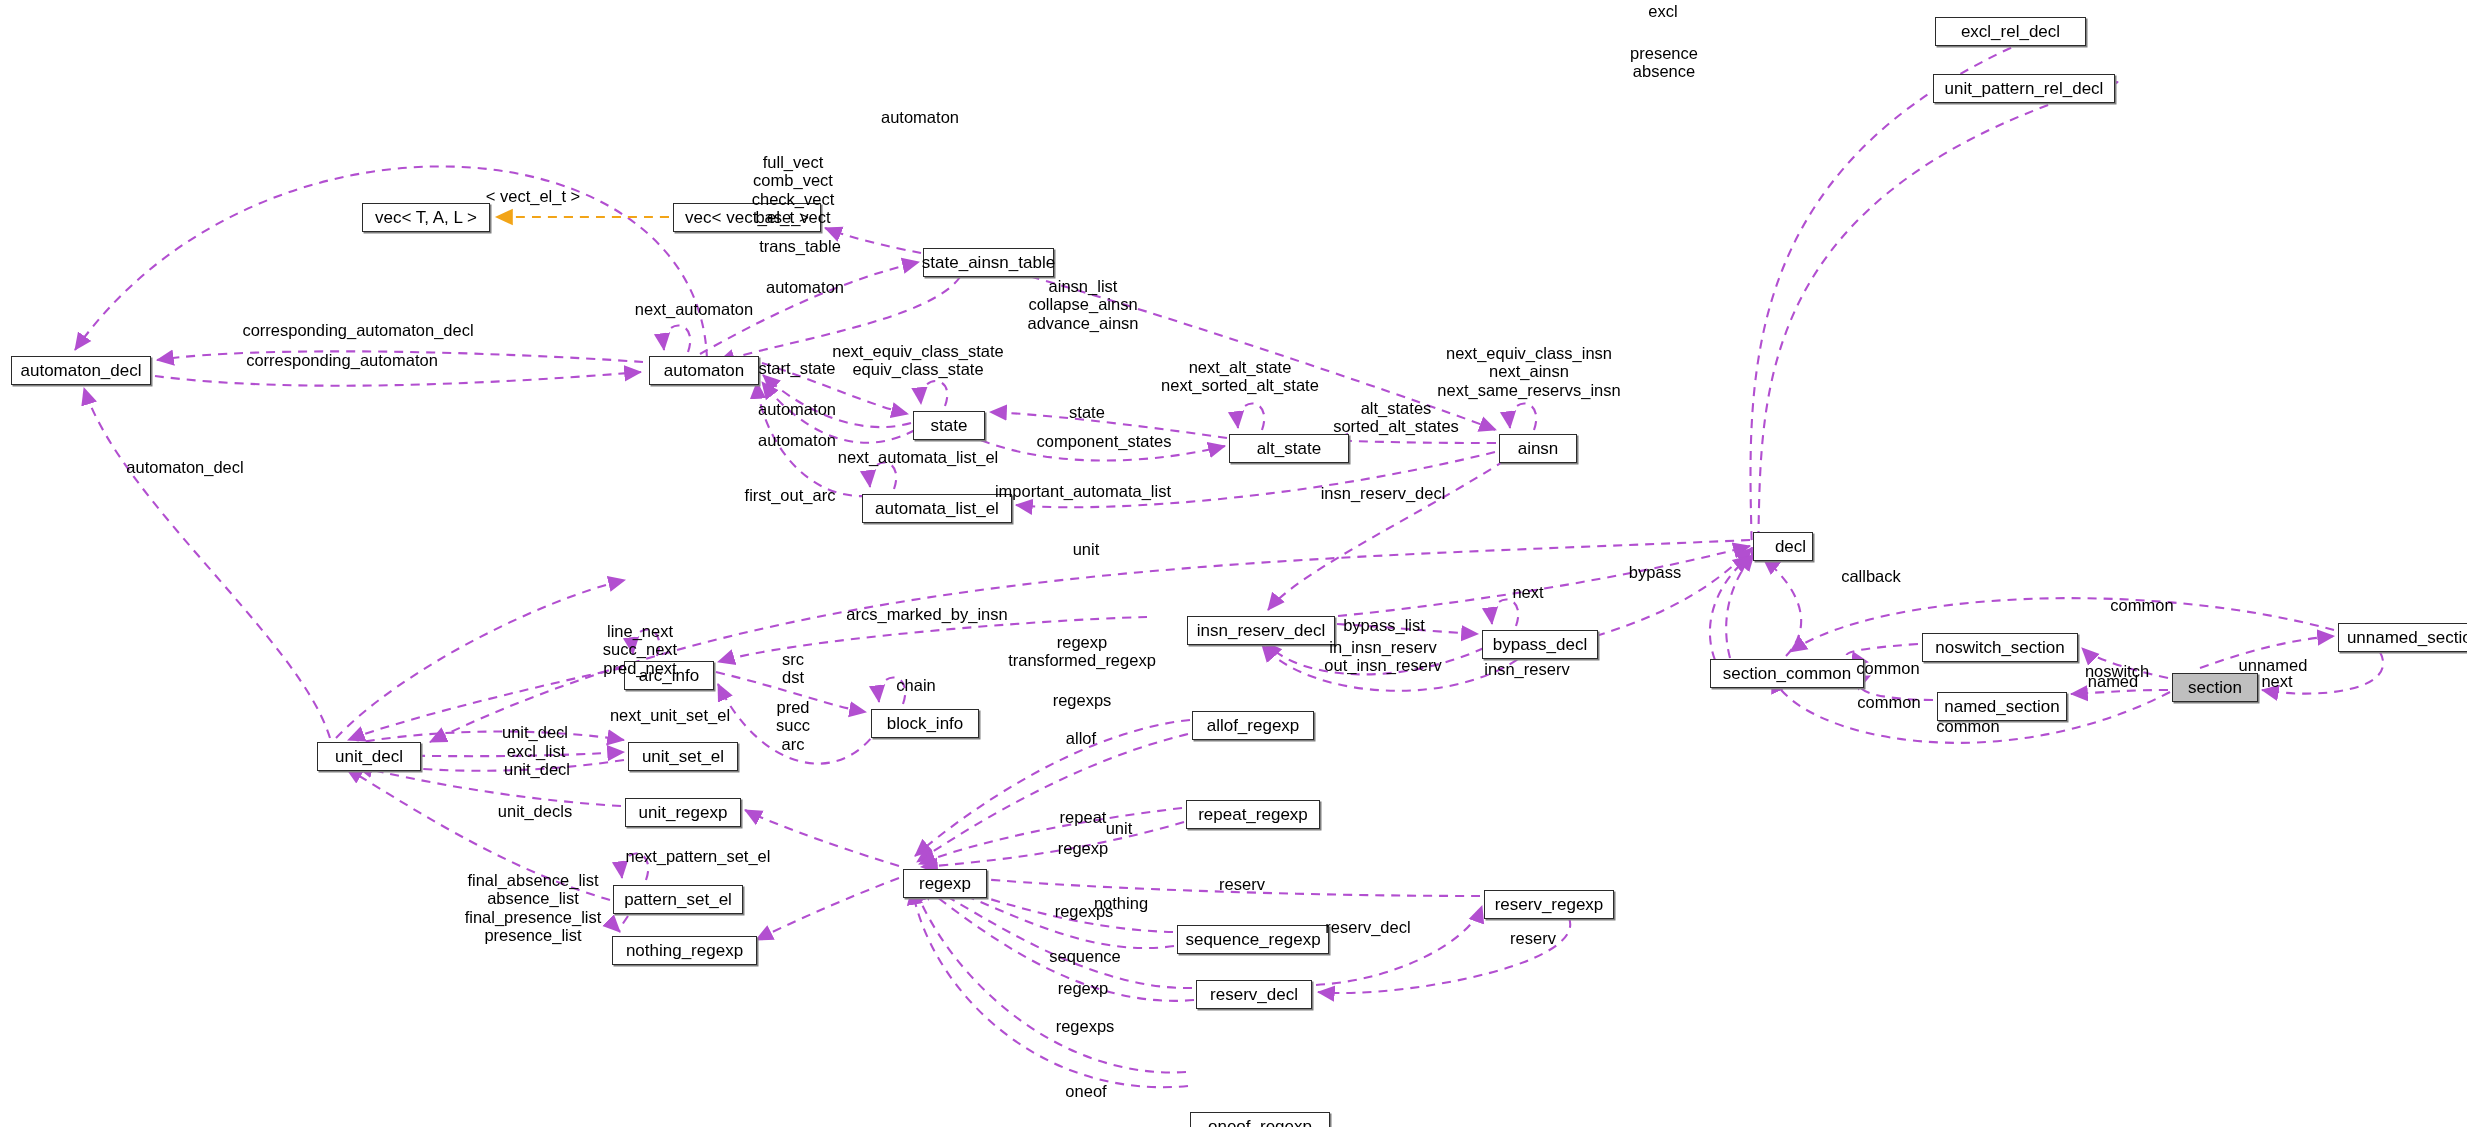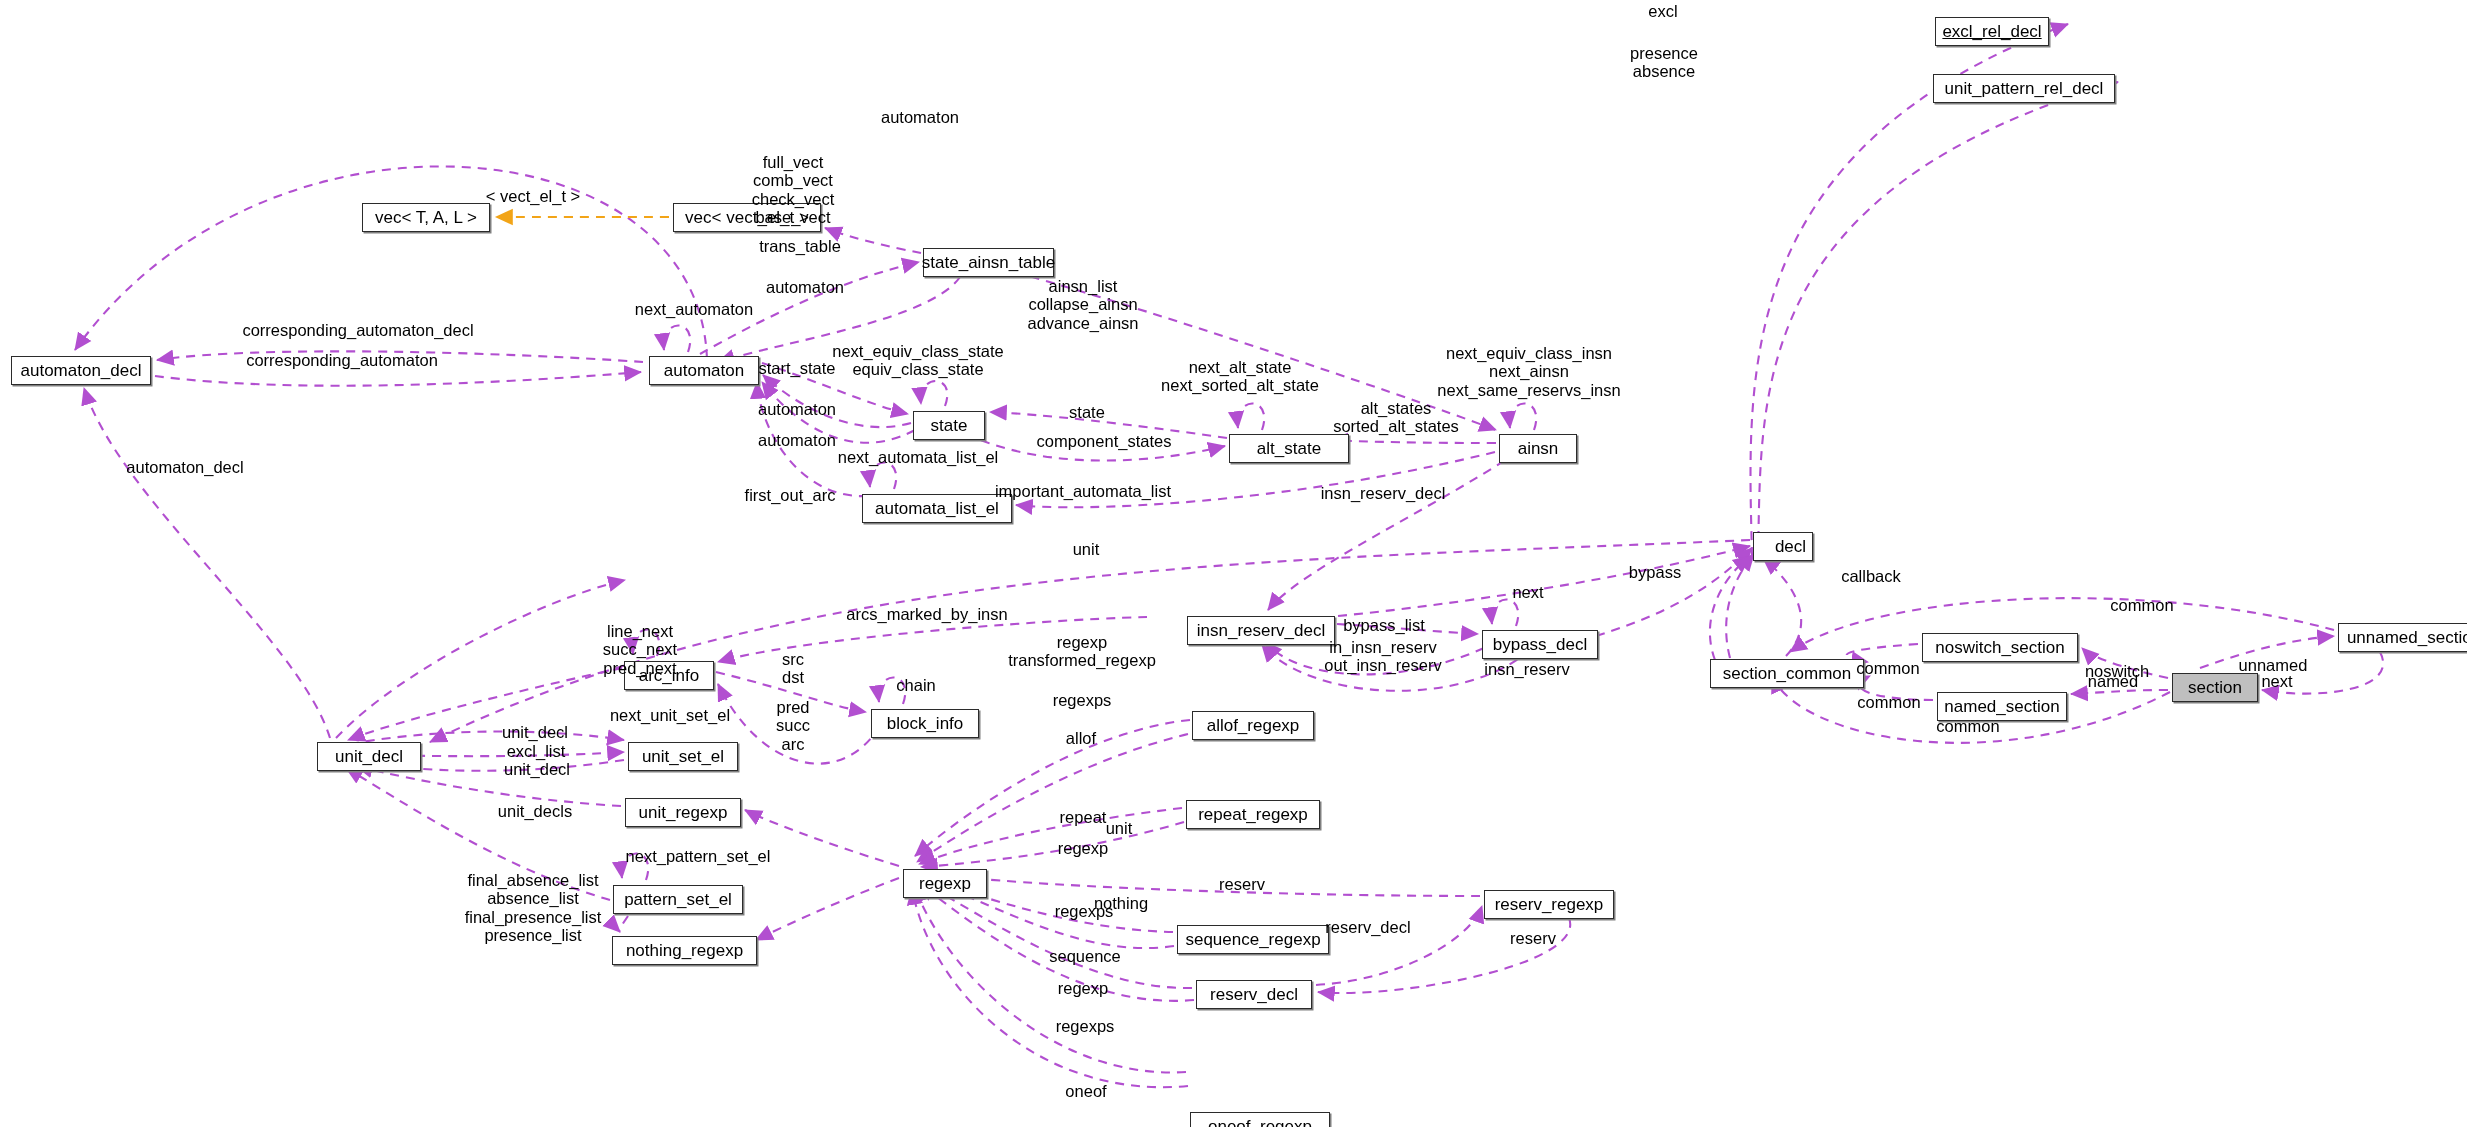--- a/index.html
+++ b/index.html
@@ -183,21 +183,21 @@
 
       <path d="M1560,906 C1620,960 1400,1000 1318,992"></path>
     </g>
 
     <g fill="none" stroke="#f2a417" stroke-width="2.1" stroke-dasharray="9,7" marker-end="url(#aro)">
       <path d="M669,217 C600,217 540,217 496,217"></path>
     </g>
   </svg>
 
   <div id="nodes-layer">
-      <div class="node" style="left: 1935px; top: 17px; width: 114px; text-decoration: underline;">excl_rel_decl</div>
+      <div class="node" style="left: 1935px; top: 17px; width: 151px;">excl_rel_decl</div>
       <div class="node" style="left: 1933px; top: 74px; width: 182px;">unit_pattern_rel_decl</div>
       <div class="node" style="left: 362px; top: 203px; width: 128px;">vec&lt; T, A, L &gt;</div>
       <div class="node" style="left: 673px; top: 203px; width: 148px;">vec&lt; vect_el_t &gt;</div>
       <div class="node" style="left: 923px; top: 248px; width: 131px;">state_ainsn_table</div>
       <div class="node" style="left: 11px; top: 356px; width: 140px;">automaton_decl</div>
       <div class="node" style="left: 649px; top: 356px; width: 110px;">automaton</div>
       <div class="node" style="left: 913px; top: 411px; width: 72px;">state</div>
       <div class="node" style="left: 1229px; top: 434px; width: 120px;">alt_state</div>
       <div class="node" style="left: 1499px; top: 434px; width: 78px;">ainsn</div>
       <div class="node" style="left: 862px; top: 494px; width: 150px;">automata_list_el</div>

